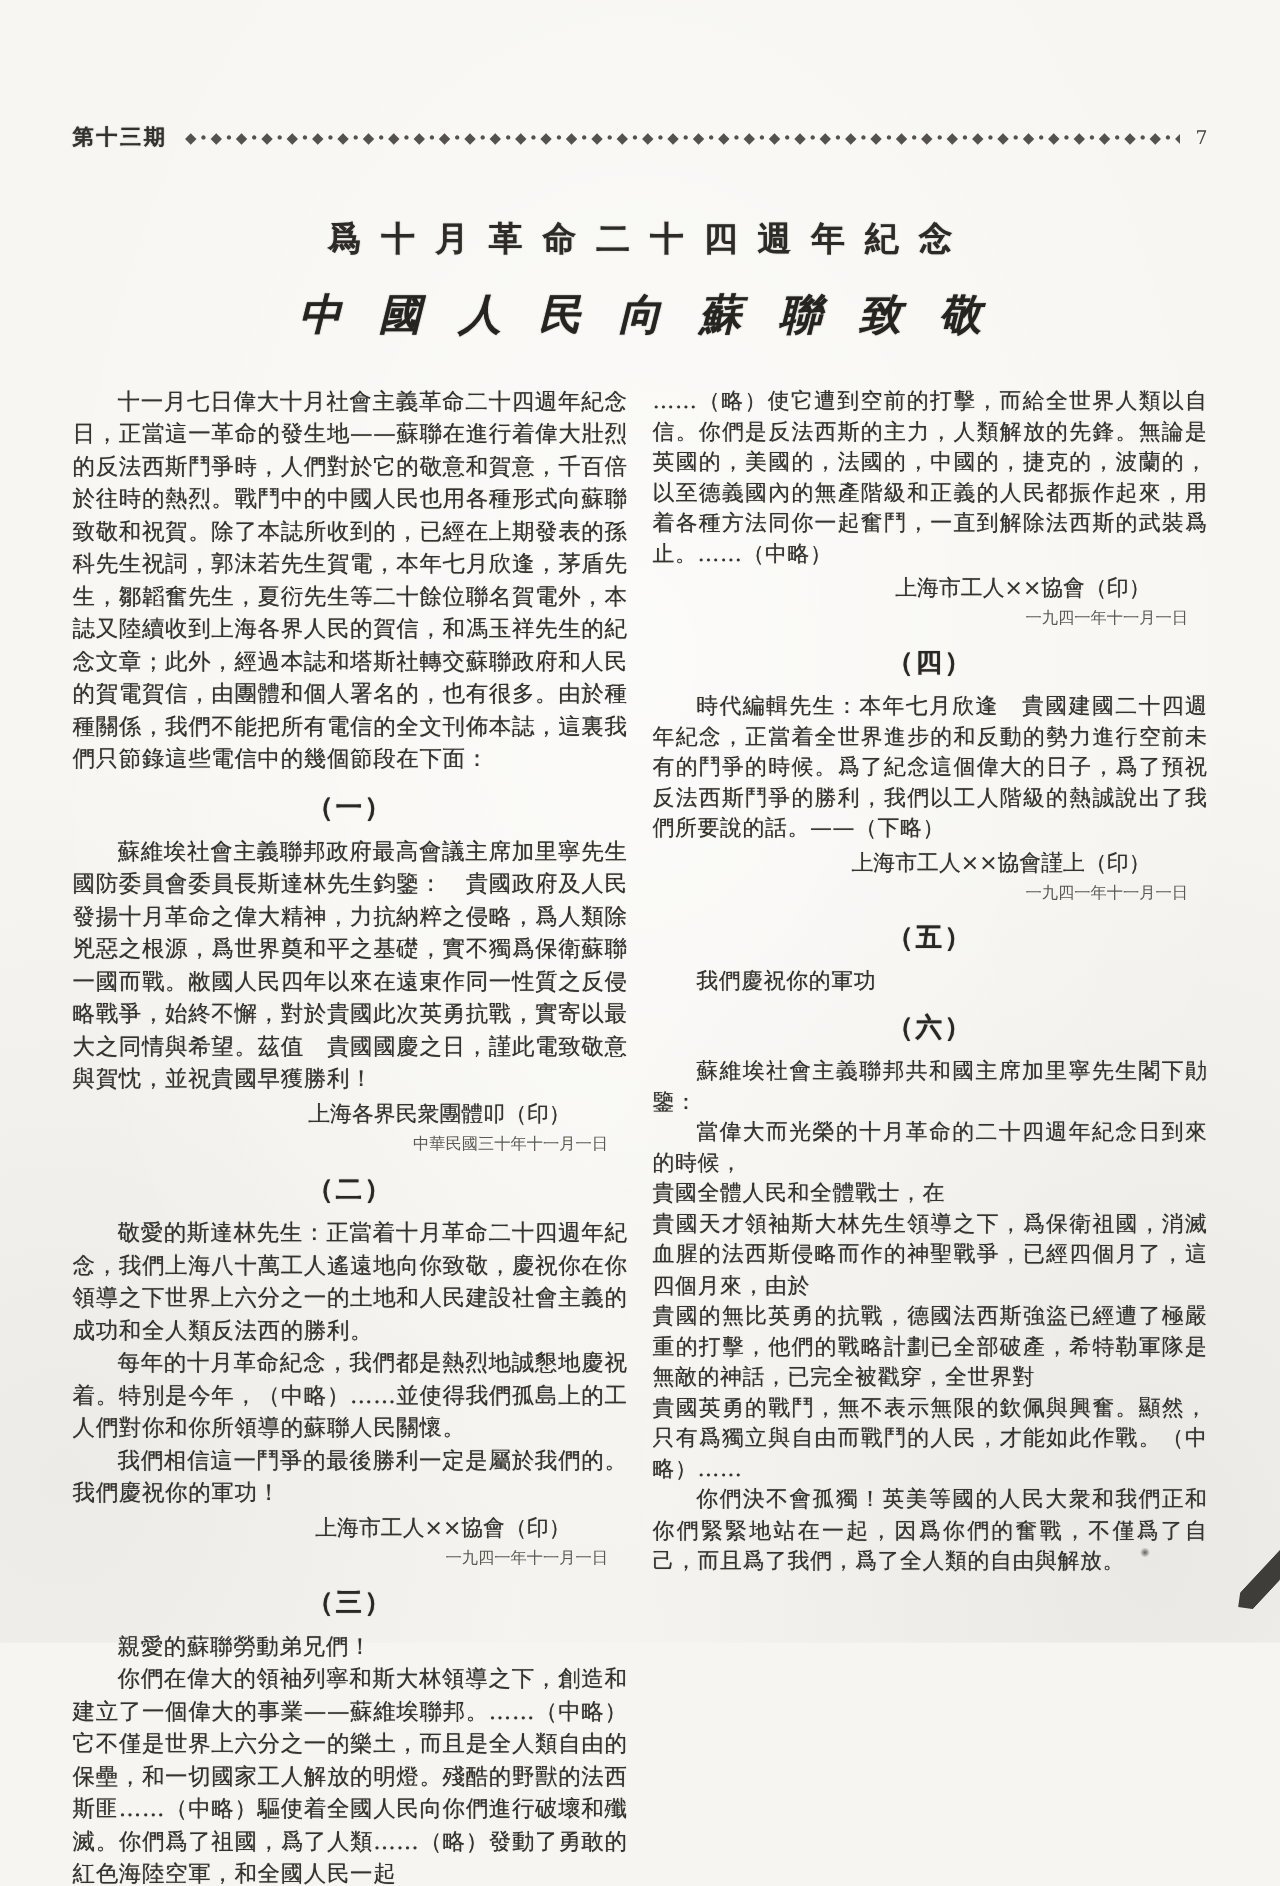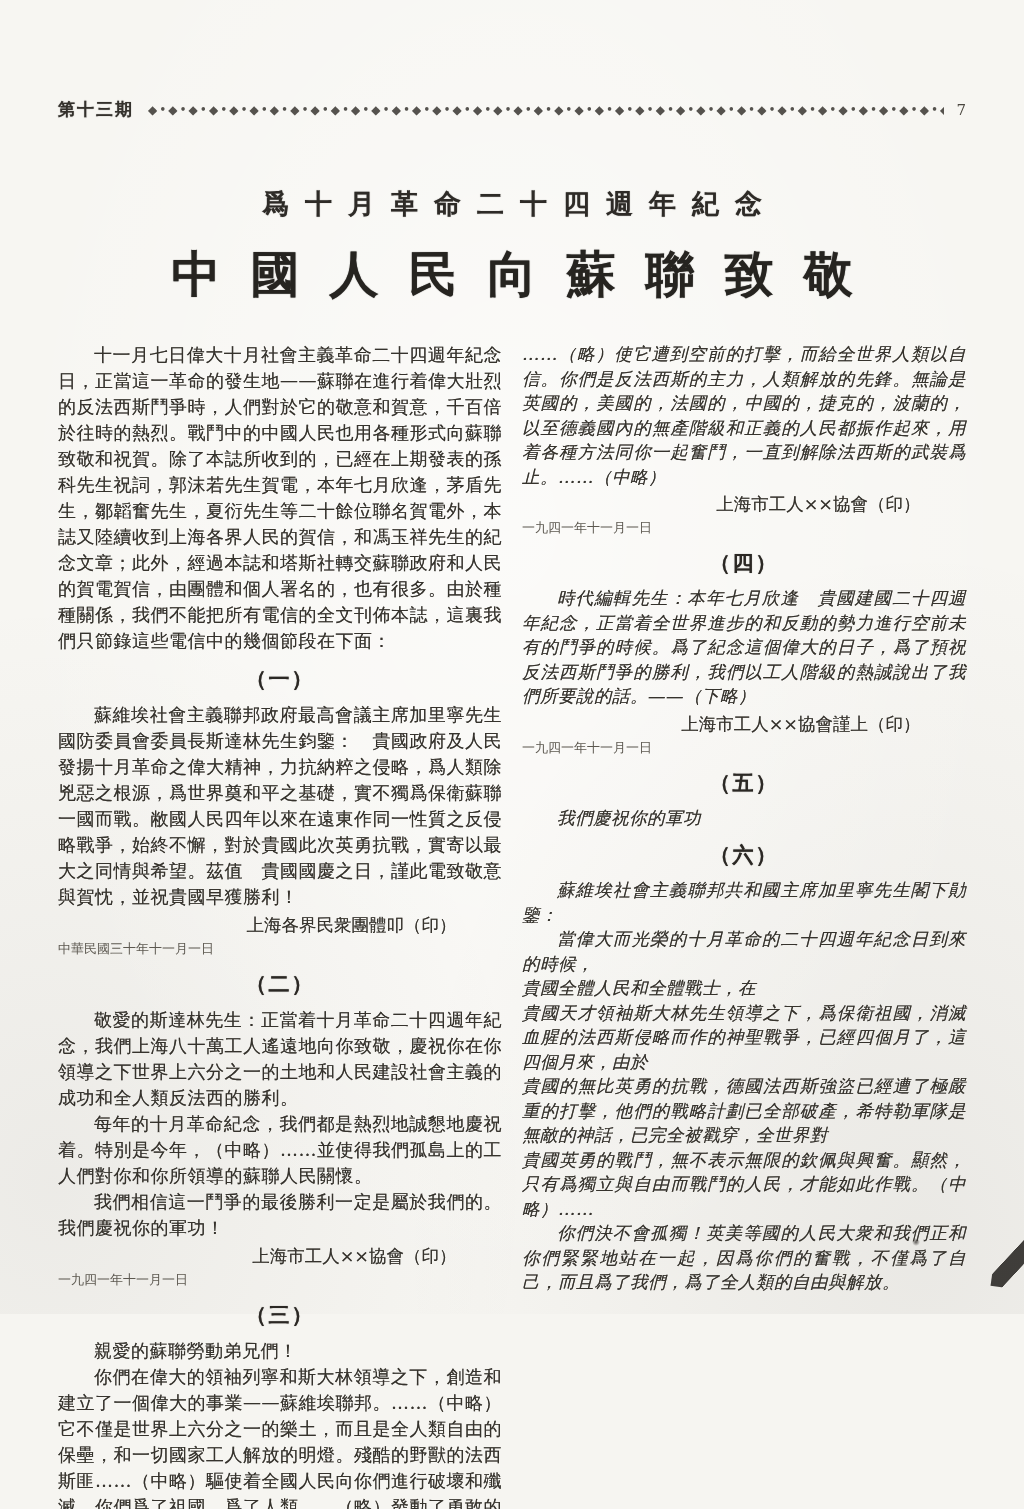--- a/index.html
+++ b/index.html
@@ -31,71 +31,73 @@
   }
   .ornament {
     flex: 1 1 auto;
     margin: 0 12px 0 14px;
     overflow: hidden; white-space: nowrap;
     font-size: 12px; letter-spacing: 2px;
     color: #44413c; opacity: 0.9;
   }
   .pagenum { font-size: 15px; color: #4a463f; white-space: nowrap; }
   .title-super {
-    margin-top: 65px;
+    margin-top: 52px;
     text-align: center;
     font-size: 27px; font-weight: bold;
     letter-spacing: 16px; text-indent: 16px;
     color: #2e2b27;
     text-shadow: 0 0 1px rgba(40,38,34,0.5);
   }
   .title-main {
     margin-top: 20px;
     text-align: center;
-    font-size: 49px; font-weight: bold;
+    font-size: 34px; font-weight: bold;
     letter-spacing: 30px; text-indent: 30px;
     color: #262420;
     text-shadow: 0 0 1px rgba(30,28,25,0.7);
+    font-style: italic;
   }
   .columns {
     display: flex;
     gap: 20px;
     margin-top: 34px;
   }
   .col { flex: 1 1 0; min-width: 0; }
   .para {
     margin: 0;
     font-size: 18px;
     line-height: 26px;
     text-align: justify;
     text-indent: 2em;
     letter-spacing: 0.5px;
     color: #36332d;
     text-shadow: 0 0 0.6px rgba(45,42,38,0.65);
   }
-  #col-right .para { font-size: 17.5px; line-height: 24.5px; font-style: italic; }
+  #col-right .para { font-size: 17.5px; line-height: 24.5px; }
   .para.noindent { text-indent: 0; }
   .sec-heading {
     text-align: center;
     font-size: 21px; font-weight: bold;
     letter-spacing: 2px;
     margin: 11px 0 9px 0;
     color: #2b2824;
     text-shadow: 0 0 0.8px rgba(35,33,30,0.7);
   }
   .sign {
     text-align: right;
     padding-right: 2.6em;
     font-size: 17.5px;
     line-height: 26px;
     margin-top: 2px;
     color: #36332d;
     text-shadow: 0 0 0.6px rgba(45,42,38,0.6);
   }
   .date {
+    text-align: right;
     padding-right: 1.2em;
     font-size: 13px;
     line-height: 20px;
     color: #5c5850;
     margin: 1px 0 4px 0;
   }
   .artifact {
     position: absolute;
     right: 0px; bottom: 26px;
     width: 30px; height: 52px;

